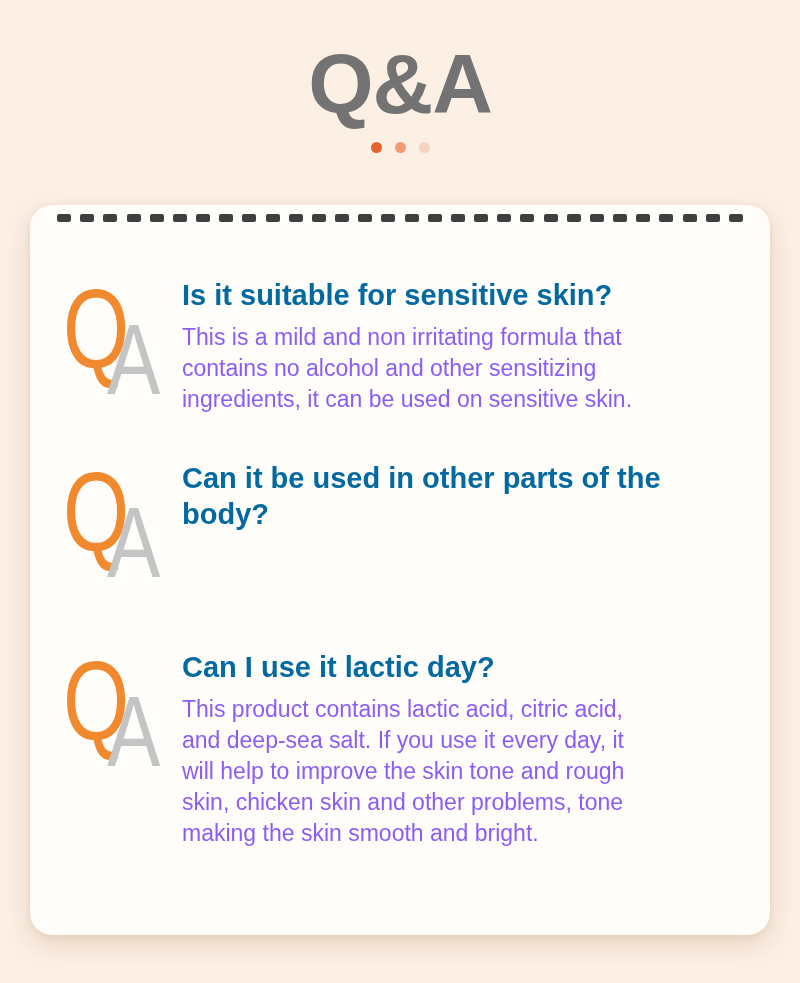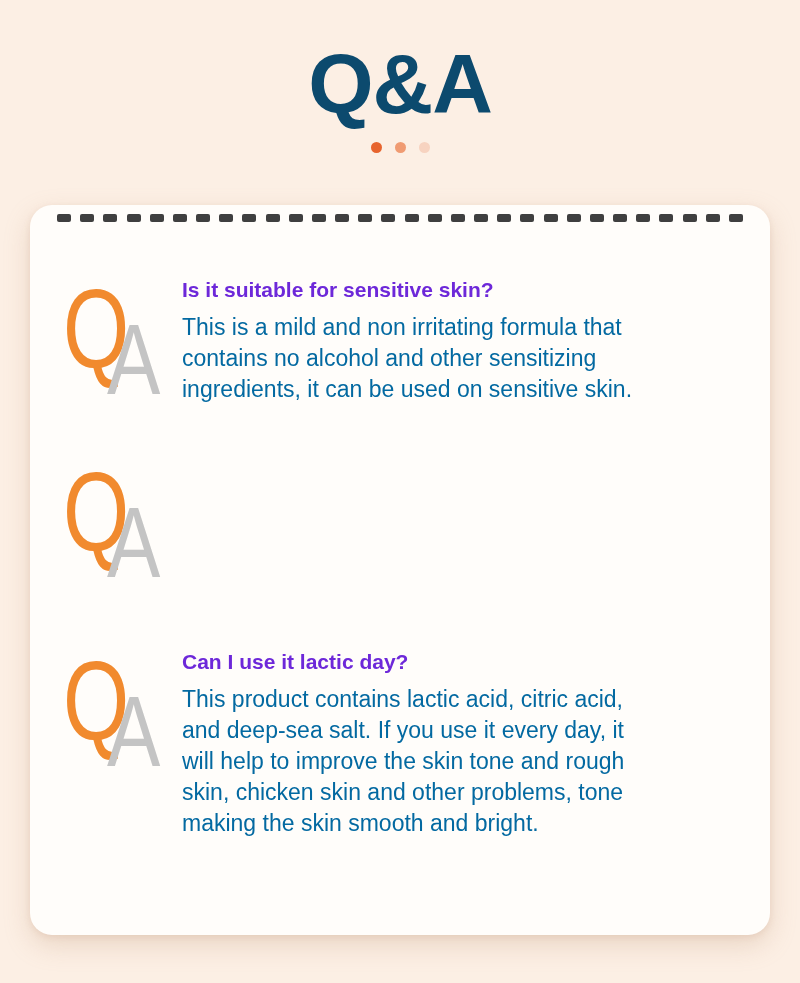--- a/index.html
+++ b/index.html
@@ -8,21 +8,21 @@
     height: 983px;
     background: #fcefe4;
     font-family: "Liberation Sans", "DejaVu Sans", sans-serif;
     position: relative;
     overflow: hidden;
   }
   .header { text-align: center; padding-top: 42px; }
   .page-title {
     font-size: 84px;
     font-weight: 700;
-    color: #0c4a6e;
+    color: #737373;
     line-height: 1.0;
     letter-spacing: -1px;
     display: inline-block;
   }
   .dots {
     margin-top: 16px;
     display: flex;
     justify-content: center;
     align-items: center;
     gap: 13px;
@@ -74,29 +74,29 @@
     left: 44px; top: 36px;
     font-size: 100px;
     line-height: 1;
     font-weight: 400;
     color: #c4c4c4;
     transform: scaleX(0.80);
     transform-origin: left top;
   }
   .qa-content { margin-left: 152px; width: 572px; }
   .question {
-    font-size: 21px;
+    font-size: 29px;
     font-weight: 700;
-    color: #6d28d9;
+    color: #0369a1;
     line-height: 1.25;
   }
   .answer {
     margin-top: 9px;
     font-size: 23px;
-    color: #0369a1;
+    color: #8b5cf6;
     line-height: 31px;
     white-space: pre-line;
   }
 </style>
 </head>
 <body>
 
 <div class="header">
   <div class="page-title">Q&amp;A</div>
   <div class="dots">
@@ -152,20 +152,21 @@
 ingredients, it can be used on sensitive skin.</p>
     </div>
   </div>
 
   <div class="qa-item qa-item-2">
     <div class="monogram">
       <span class="letter-q">Q</span>
       <span class="letter-a">A</span>
     </div>
     <div class="qa-content">
+      <h3 class="question">Can it be used in other parts of the body?</h3>
     </div>
   </div>
 
   <div class="qa-item qa-item-3">
     <div class="monogram">
       <span class="letter-q">Q</span>
       <span class="letter-a">A</span>
     </div>
     <div class="qa-content">
       <h3 class="question">Can I use it lactic day?</h3>

